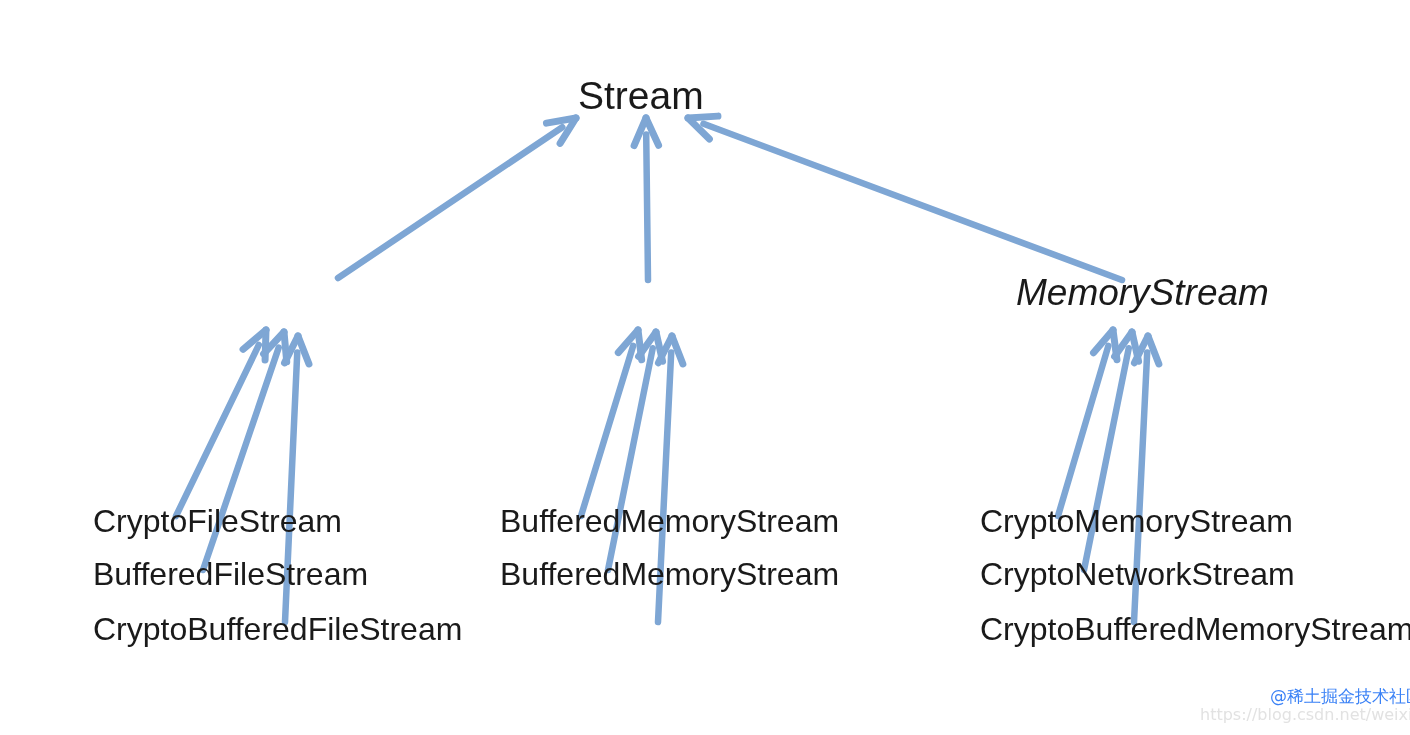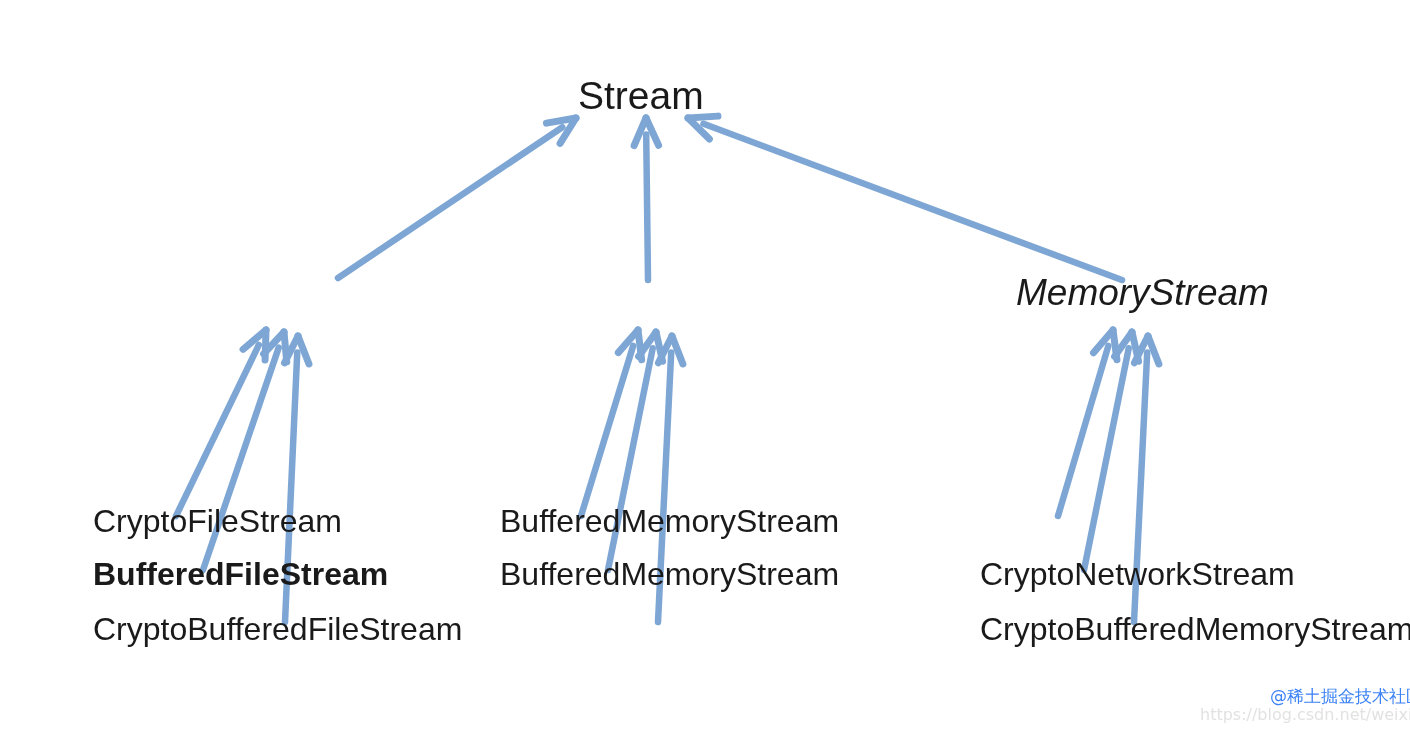--- a/index.html
+++ b/index.html
@@ -126,25 +126,26 @@
         <line x1="1100" y1="336" x2="1110.8788875246855" y2="363.95800075515484" stroke="#7ea6d4" stroke-width="7" stroke-linecap="round"></line>
         <line x1="1100" y1="336" x2="1086.4425200987703" y2="362.76181493710305" stroke="#7ea6d4" stroke-width="7" stroke-linecap="round"></line>
       </g>
     </svg>
 
   <div class="node-label root-label" style="left:530px; top:76px;">Stream</div>
 
   <div class="node-label mid-label" style="left:968px; top:274px;font-style:italic;">MemoryStream</div>
 
   <div class="node-label leaf-label" style="left:45px; top:505px;">CryptoFileStream</div>
-  <div class="node-label leaf-label" style="left:45px; top:558px;font-weight:bold;">BufferedFileStream</div>
+  <div class="node-label leaf-label" style="left:45px; top:558px;">BufferedFileStream</div>
   <div class="node-label leaf-label" style="left:45px; top:613px;">CryptoBufferedFileStream</div>
 
   <div class="node-label leaf-label" style="left:452px; top:505px;">BufferedMemoryStream</div>
   <div class="node-label leaf-label" style="left:452px; top:558px;">BufferedMemoryStream</div>
 
+  <div class="node-label leaf-label" style="left:932px; top:505px;">CryptoMemoryStream</div>
   <div class="node-label leaf-label" style="left:932px; top:558px;">CryptoNetworkStream</div>
   <div class="node-label leaf-label" style="left:932px; top:613px;">CryptoBufferedMemoryStream</div>
 
   <div class="watermark wm-handle" style="left:1222px; top:685px;">@稀土掘金技术社区</div>
   <div class="watermark wm-url" style="left:1152px; top:705px;">https://blog.csdn.net/weixin_43468529</div>
 
 </div>
 
 </body></html>

